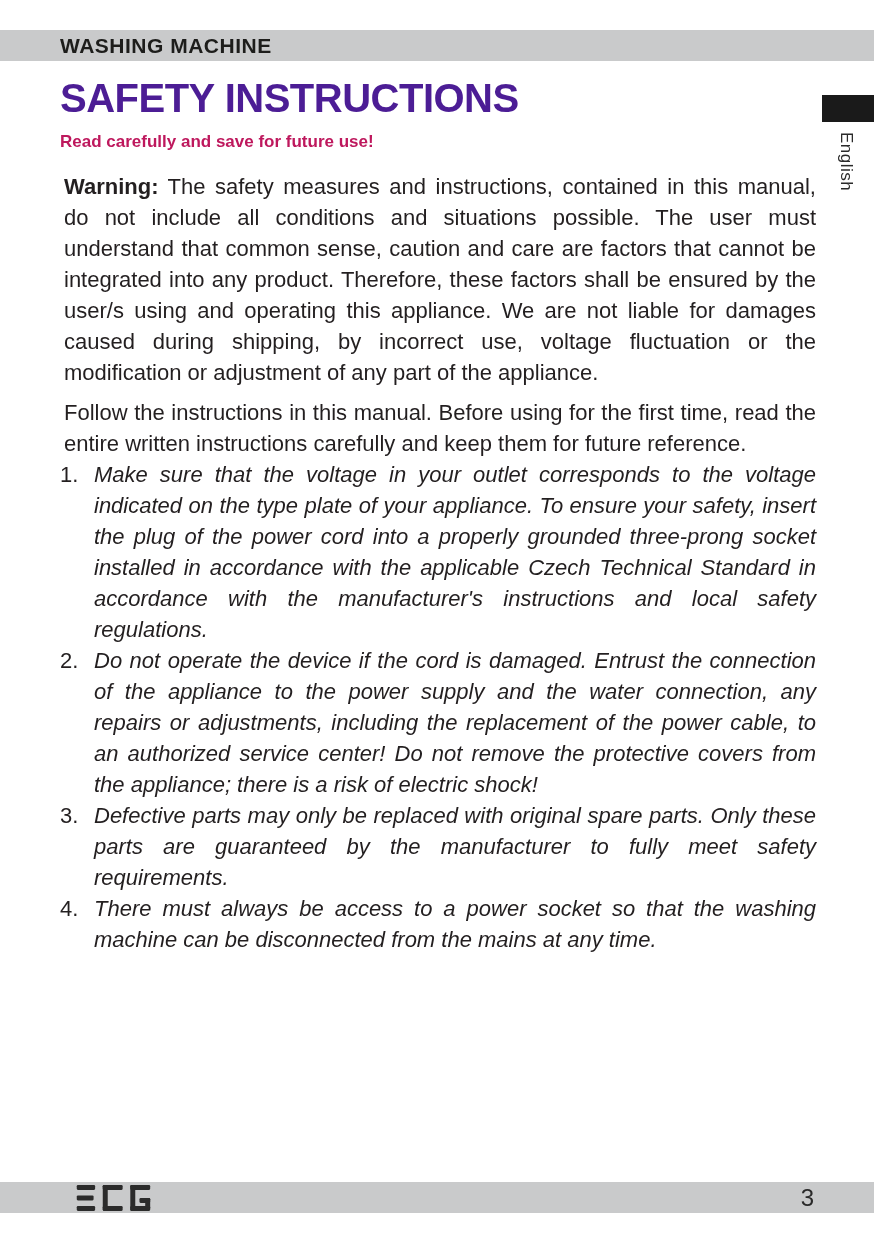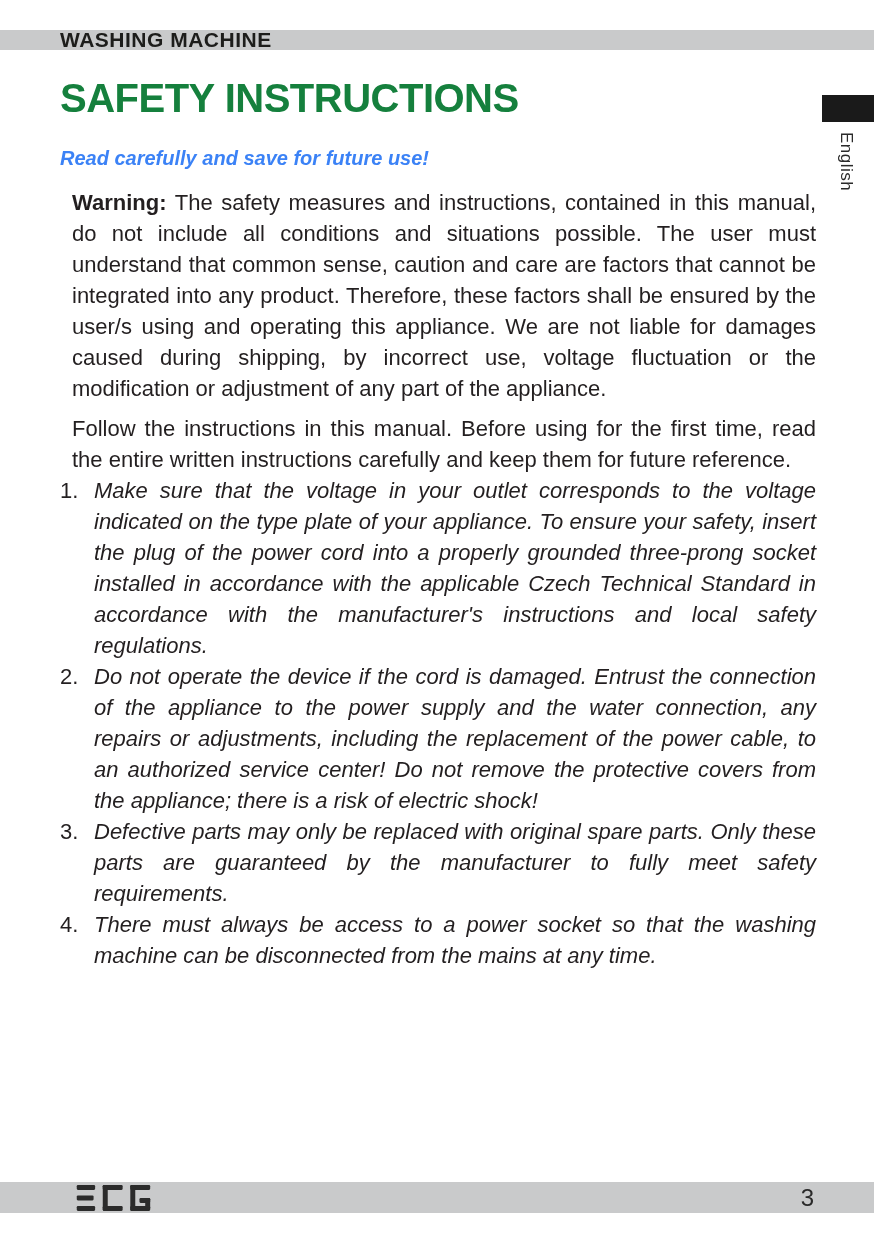--- a/index.html
+++ b/index.html
@@ -7,21 +7,21 @@
     width: 874px; height: 1240px;
     background: #ffffff;
     position: relative;
     font-family: "Liberation Sans", "DejaVu Sans", sans-serif;
     color: #231f20;
     overflow: hidden;
   }
 
   
   .top-bar {
-    position: absolute; top: 30px; left: 0; width: 874px; height: 20px;
+    position: absolute; top: 30px; left: 0; width: 874px; height: 31px;
     background: #c9cacb;
     display: flex; align-items: center;
   }
   .top-bar .category {
     margin-left: 60px;
     font-size: 21px; font-weight: 700; letter-spacing: 0.5px;
     color: #1d1d1b;
   }
 
   
@@ -37,30 +37,30 @@
   }
 
   
   .content {
     position: absolute; top: 76px; left: 0;
     width: 874px;
     padding: 0 58px 0 60px;
     box-sizing: border-box;
   }
   h1.page-title {
-    margin: 0 0 24px 0;
+    margin: 0 0 8px 0;
     font-size: 40px; line-height: 44px; font-weight: 800;
-    letter-spacing: -0.5px; color: #15803d;
+    letter-spacing: -0.5px; color: #4c1d95;
   }
   h2.page-subtitle {
     margin: 0 0 15px 0;
-    font-size: 20px; line-height: 28px; font-weight: 700; color: #3b82f6; font-style: italic;
+    font-size: 17px; line-height: 28px; font-weight: 700; color: #be185d;
   }
   p.body-par {
-    margin: 0 0 9px 12px;
+    margin: 0 0 9px 4px;
     font-size: 22px; line-height: 31px;
     text-align: justify;
   }
   p.body-par:last-of-type { margin-bottom: 0; }
   .bold { font-weight: 700; }
 
   ol.num-list { list-style: none; margin: 0; padding: 0; }
   ol.num-list li {
     display: flex;
     font-size: 22px; line-height: 31px;

